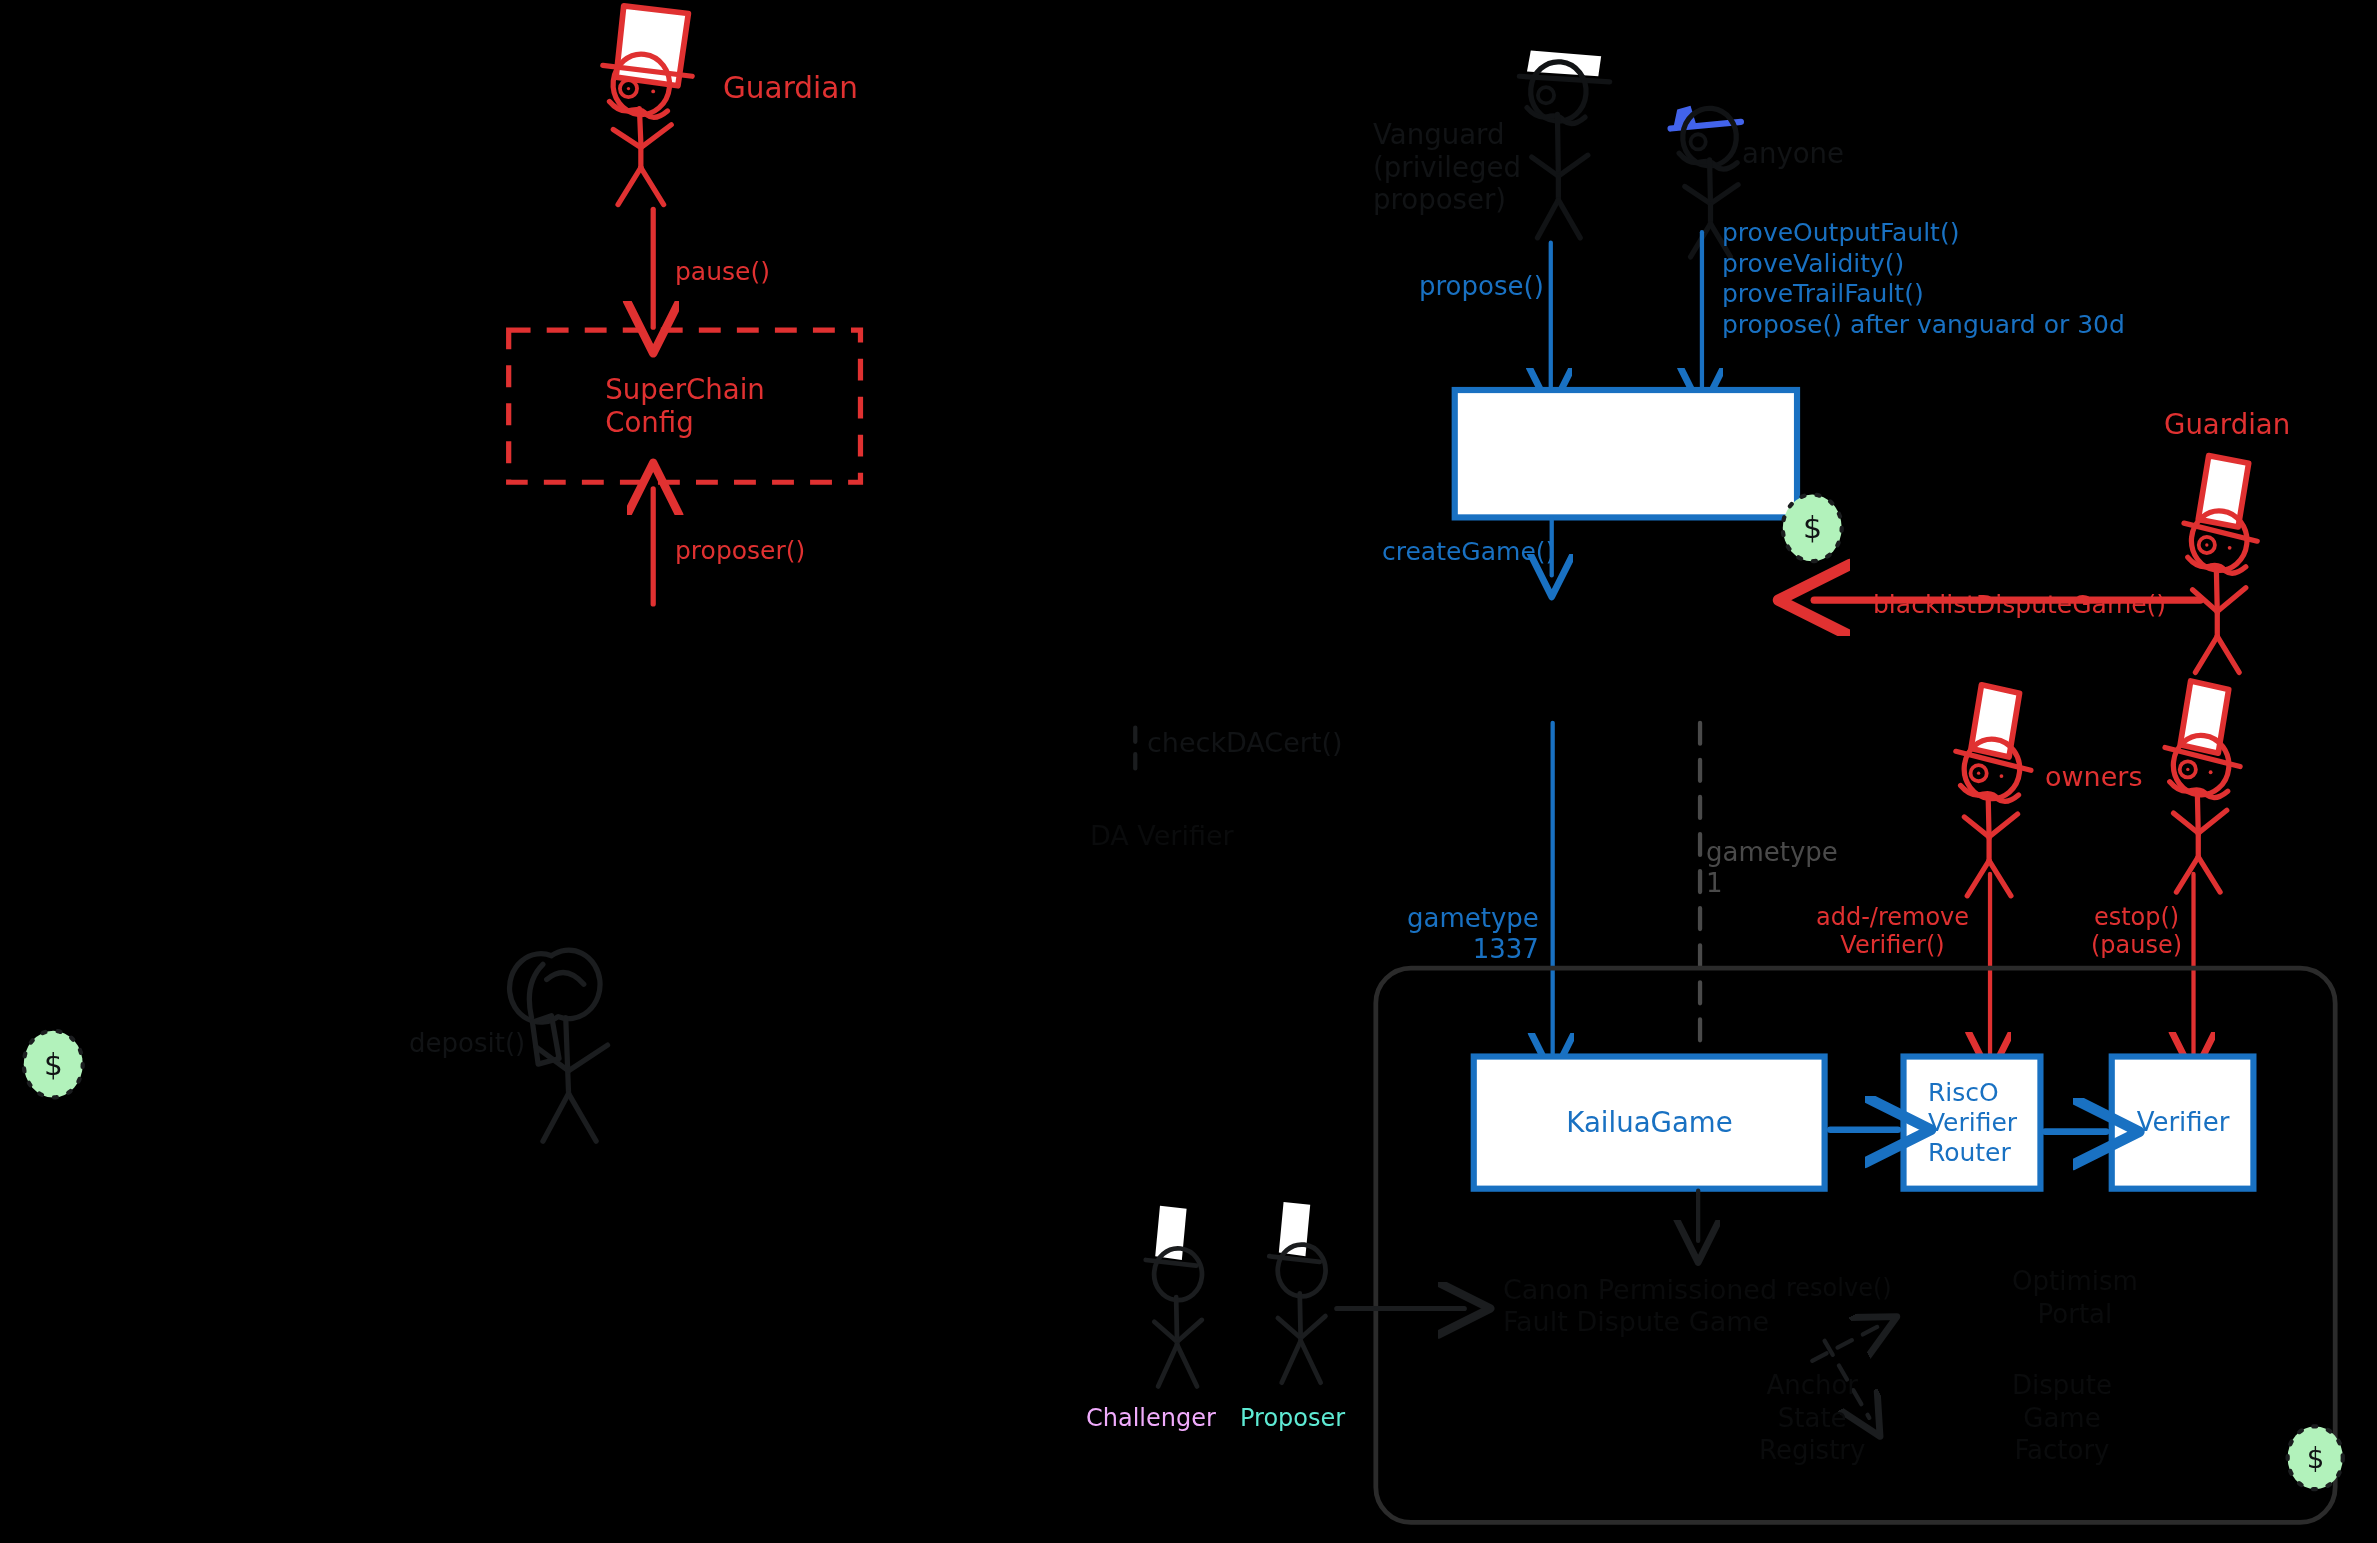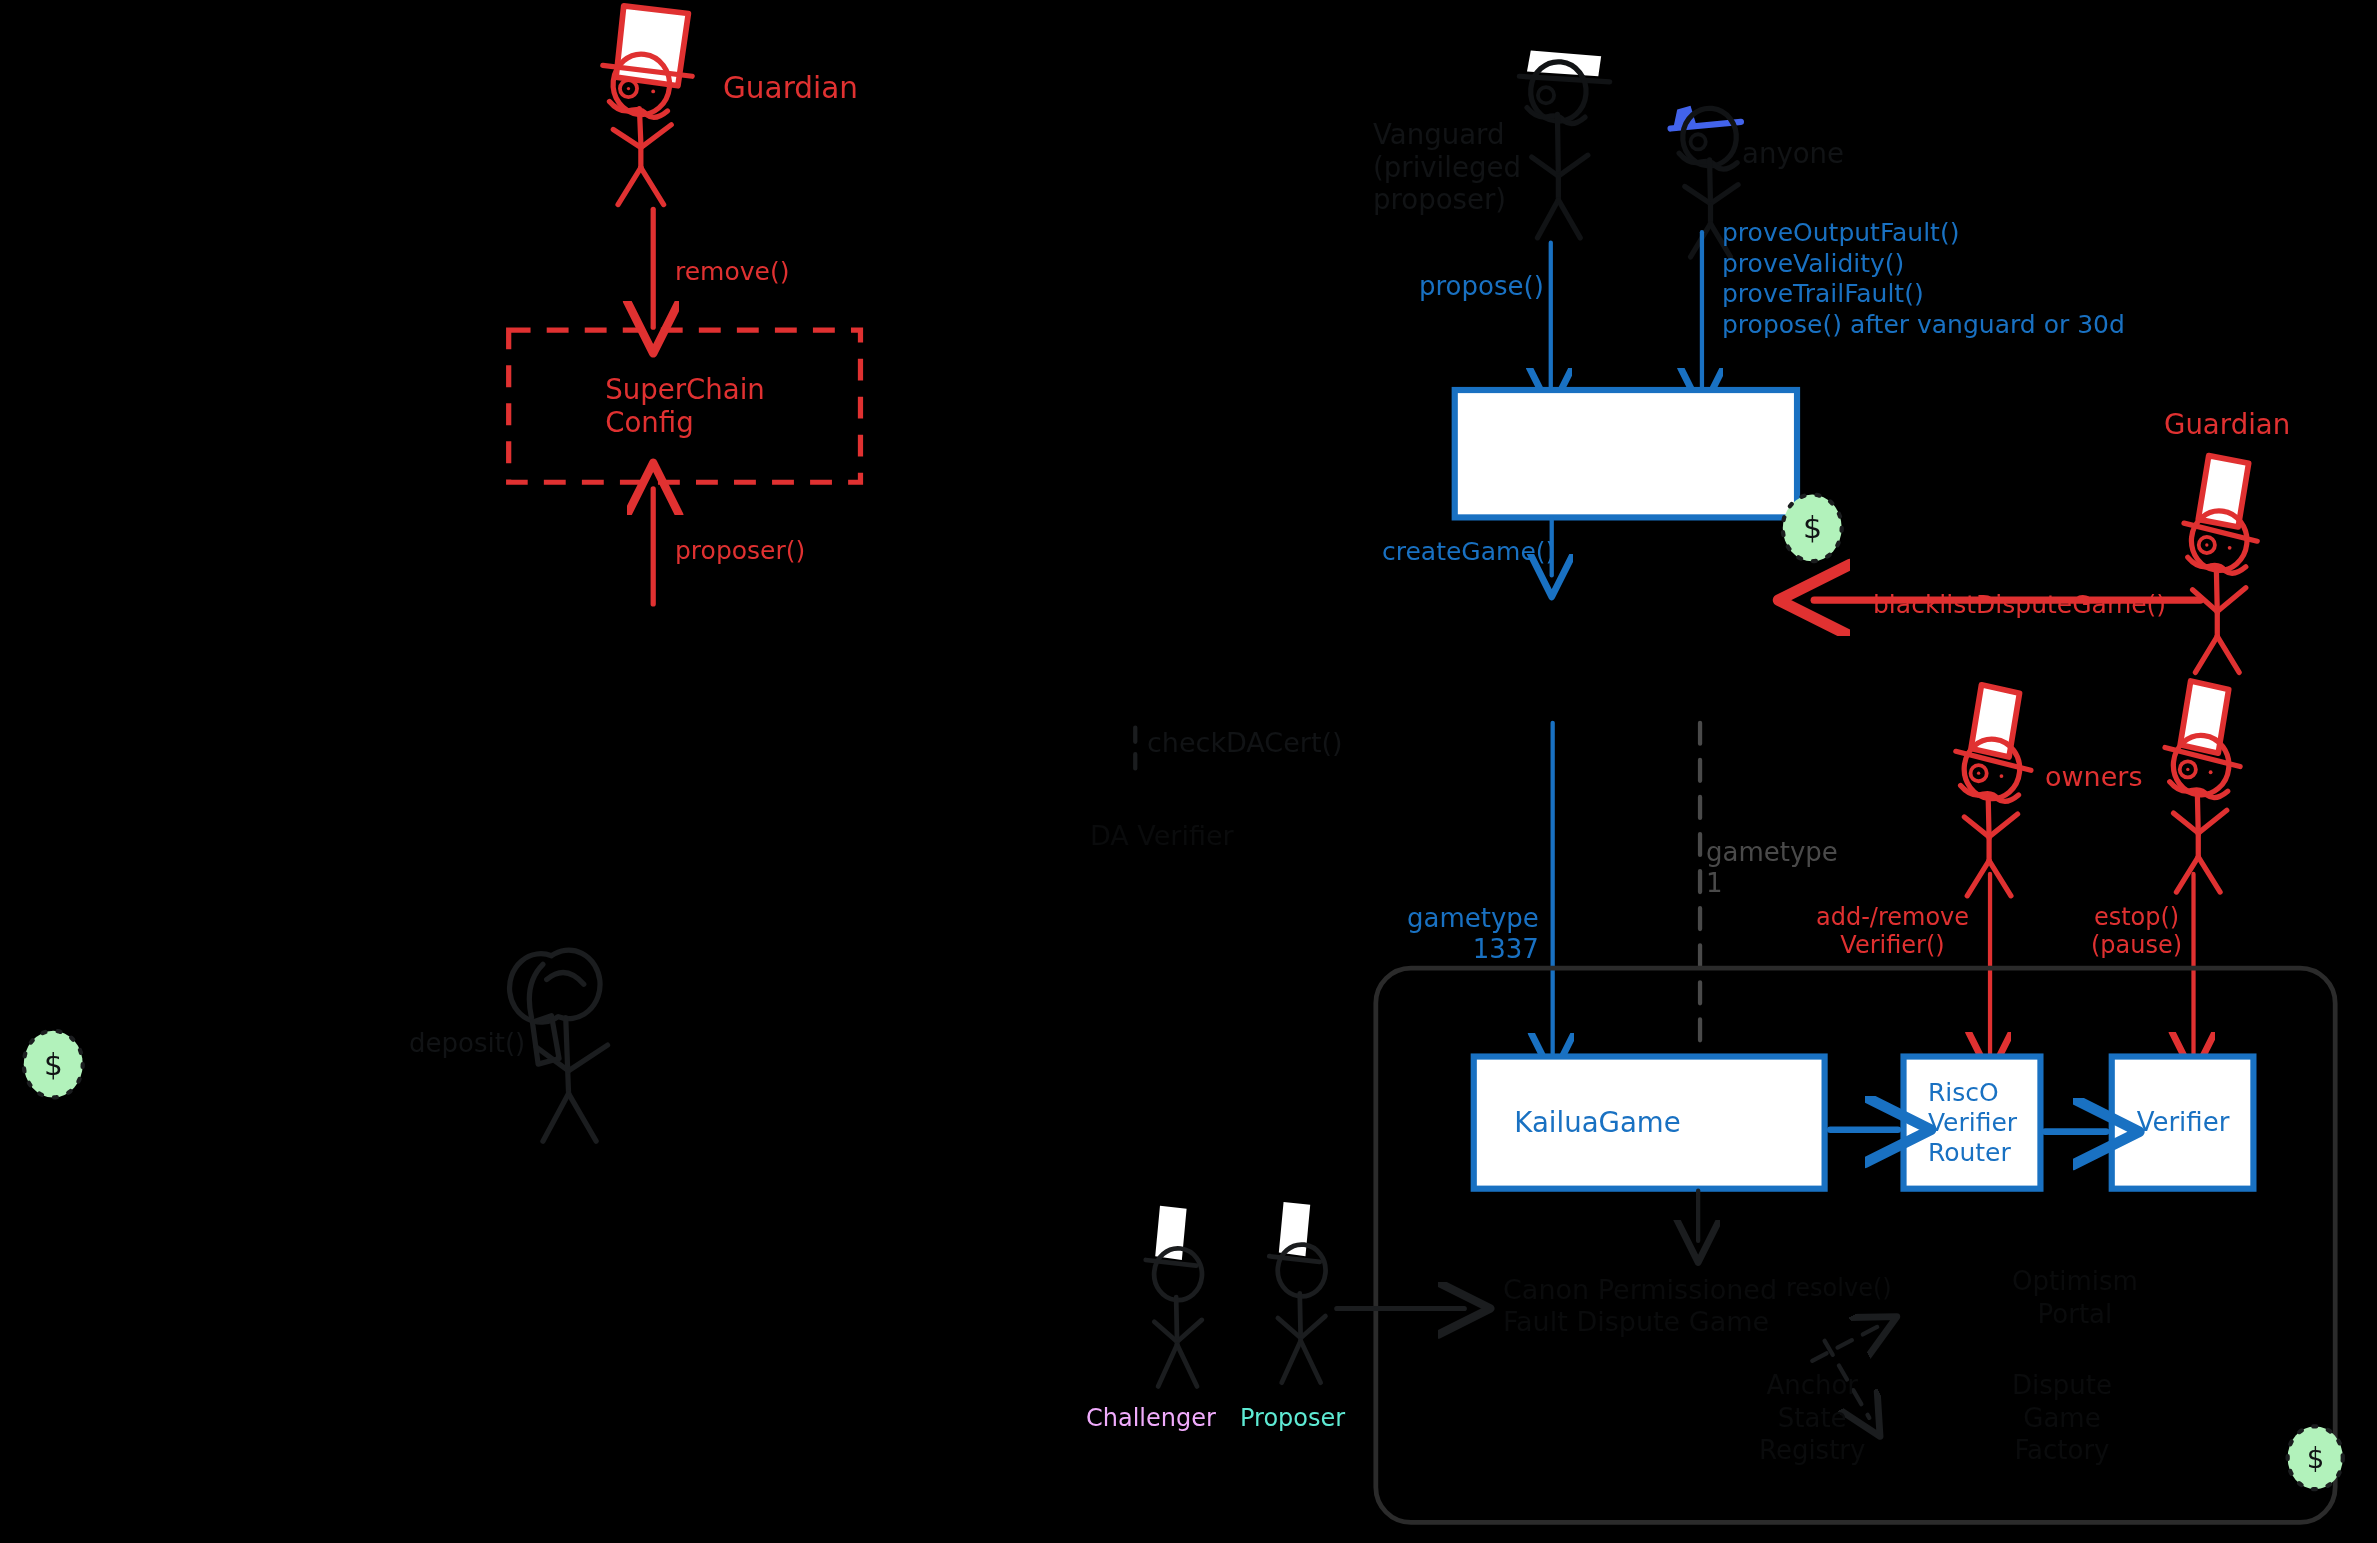--- a/index.html
+++ b/index.html
@@ -189,21 +189,21 @@
       <path d="M2688,2666 a48,52 0 1,0 100,12 a48,52 0 1,0 -100,-12"></path>
       <path d="M2734,2720 L2736,2820"></path>
       <path d="M2688,2772 L2736,2814 L2788,2768"></path>
       <path d="M2736,2820 L2696,2908"></path>
       <path d="M2736,2820 L2778,2908"></path>
     </g>
   </svg>
 
   <div class="lbl red" style="left:723px;top:71px;font-size:29.5px;">Guardian</div>
 
-  <div class="lbl red" style="left:675px;top:257px;font-size:25px;">remove()</div>
+  <div class="lbl red" style="left:675px;top:257px;font-size:25px;">pause()</div>
 
   <div class="boxtext red" style="left:509px;top:330px;width:352px;height:152px;font-size:27.6px;">
     <span style="white-space:pre-line;">SuperChain
 Config</span>
   </div>
 
   <div class="lbl red" style="left:675px;top:536px;font-size:25px;">proposer()</div>
 
   <div class="lbl dark" style="left:1373px;top:119px;font-size:27.6px;white-space:pre-line;">Vanguard
 (privileged
@@ -240,21 +240,21 @@
 1</div>
 
   <div class="lbl red" style="left:2045px;top:761px;font-size:27px;">owners</div>
 
   <div class="lbl red" style="left:1816px;top:903px;font-size:24px;text-align:center;white-space:pre-line;">add-/remove
 Verifier()</div>
 
   <div class="lbl red" style="left:2091px;top:903px;font-size:24px;text-align:center;white-space:pre-line;">estop()
 (pause)</div>
 
-  <div class="boxtext blue" style="left:1422px;top:1057px;width:351px;height:132px;font-size:27.6px;">
+  <div class="boxtext blue" style="left:1474px;top:1057px;width:351px;height:132px;font-size:27.6px;">
     <span>KailuaGame</span>
   </div>
 
   <div class="boxtext blue" style="left:1904px;top:1057px;width:137px;height:132px;font-size:25px;">
     <span style="white-space:pre-line;">RiscO
 Verifier
 Router</span>
   </div>
 
   <div class="boxtext blue" style="left:2112px;top:1057px;width:142px;height:132px;font-size:26px;">

